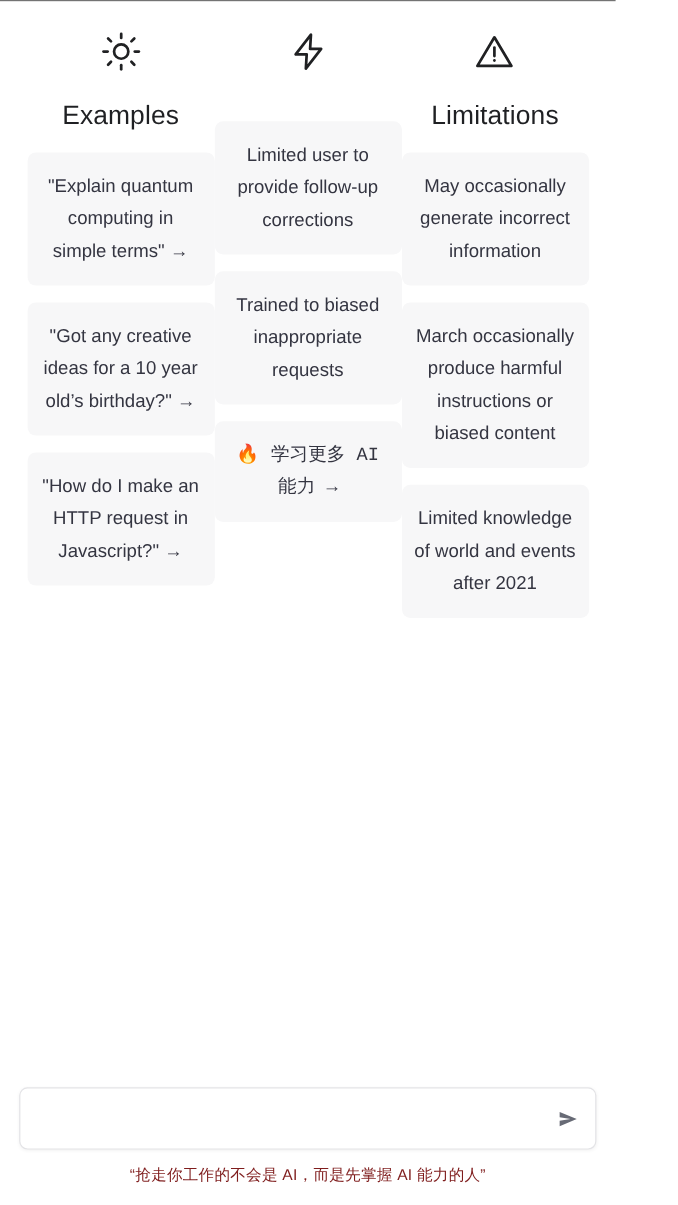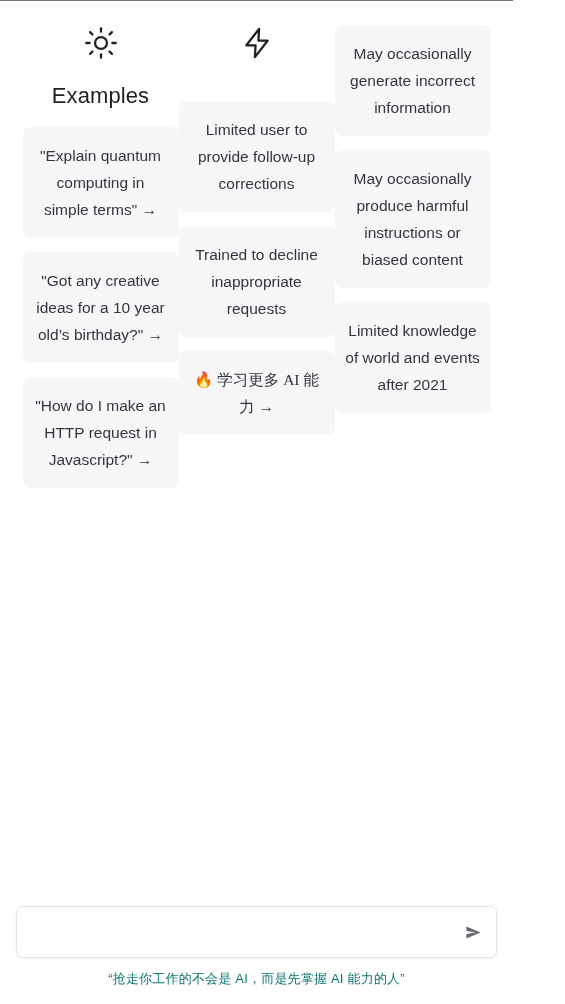--- a/index.html
+++ b/index.html
@@ -101,21 +101,21 @@
     cursor: default;
   }
 
   .card.clickable { cursor: pointer; }
 
   .card-cta {
     padding: 15px 10px;
   }
 
   .emoji {
-    font-family: Liberation Serif, serif;
+    font-family: Liberation Mono, monospace;
   }
 
   
   .composer-wrap {
     flex: 0 0 auto;
     padding: 0 16px 10px 16px;
   }
 
   .composer {
     position: relative;
@@ -158,21 +158,21 @@
     padding: 0;
   }
 
   .send-btn svg { width: 19px; height: 19px; display: block; }
 
   .footer-note {
     flex: 0 0 auto;
     text-align: center;
     font-size: 13px;
     line-height: 18px;
-    color: #0f766e;
+    color: #7f1d1d;
     padding: 2px 12px 16px 12px;
     letter-spacing: 0.2px;
   }
 </style>
 </head>
 <body>
 
 <div id="app">
 
   <div class="content">
@@ -205,29 +205,39 @@
       <div class="column">
         <div class="col-head">
           <span class="col-icon">
             <svg viewBox="0 0 24 24" fill="none" stroke="#202123" stroke-width="1.6" stroke-linecap="round" stroke-linejoin="round">
               <polygon points="13.5,2 4.5,13.6 11,13.6 10.5,22 19.5,10.4 13,10.4"></polygon>
             </svg>
           </span>
         </div>
         <div class="cards">
           <div class="card">Limited user to provide follow-up corrections</div>
-          <div class="card">Trained to decline inappropriate requests</div>
+          <div class="card">Trained to biased inappropriate requests</div>
           <div class="card card-cta clickable emoji">🔥 学习更多 AI 能力 →</div>
         </div>
       </div>
 
       <div class="column">
+        <div class="col-head">
+          <span class="col-icon">
+            <svg viewBox="0 0 24 24" fill="none" stroke="#202123" stroke-width="1.6" stroke-linecap="round" stroke-linejoin="round">
+              <path d="M12 3.6 L22 20.4 L2 20.4 Z"></path>
+              <line x1="12" y1="9.6" x2="12" y2="14.6"></line>
+              <line x1="12" y1="17.2" x2="12" y2="17.3"></line>
+            </svg>
+          </span>
+          <span class="col-title">Limitations</span>
+        </div>
         <div class="cards">
           <div class="card">May occasionally generate incorrect information</div>
-          <div class="card">May occasionally produce harmful instructions or biased content</div>
+          <div class="card">March occasionally produce harmful instructions or biased content</div>
           <div class="card">Limited knowledge of world and events after 2021</div>
         </div>
       </div>
 
     </div>
   </div>
 
   <div class="composer-wrap">
     <div class="composer">
       <input class="composer-input" type="text" placeholder="" style="">

